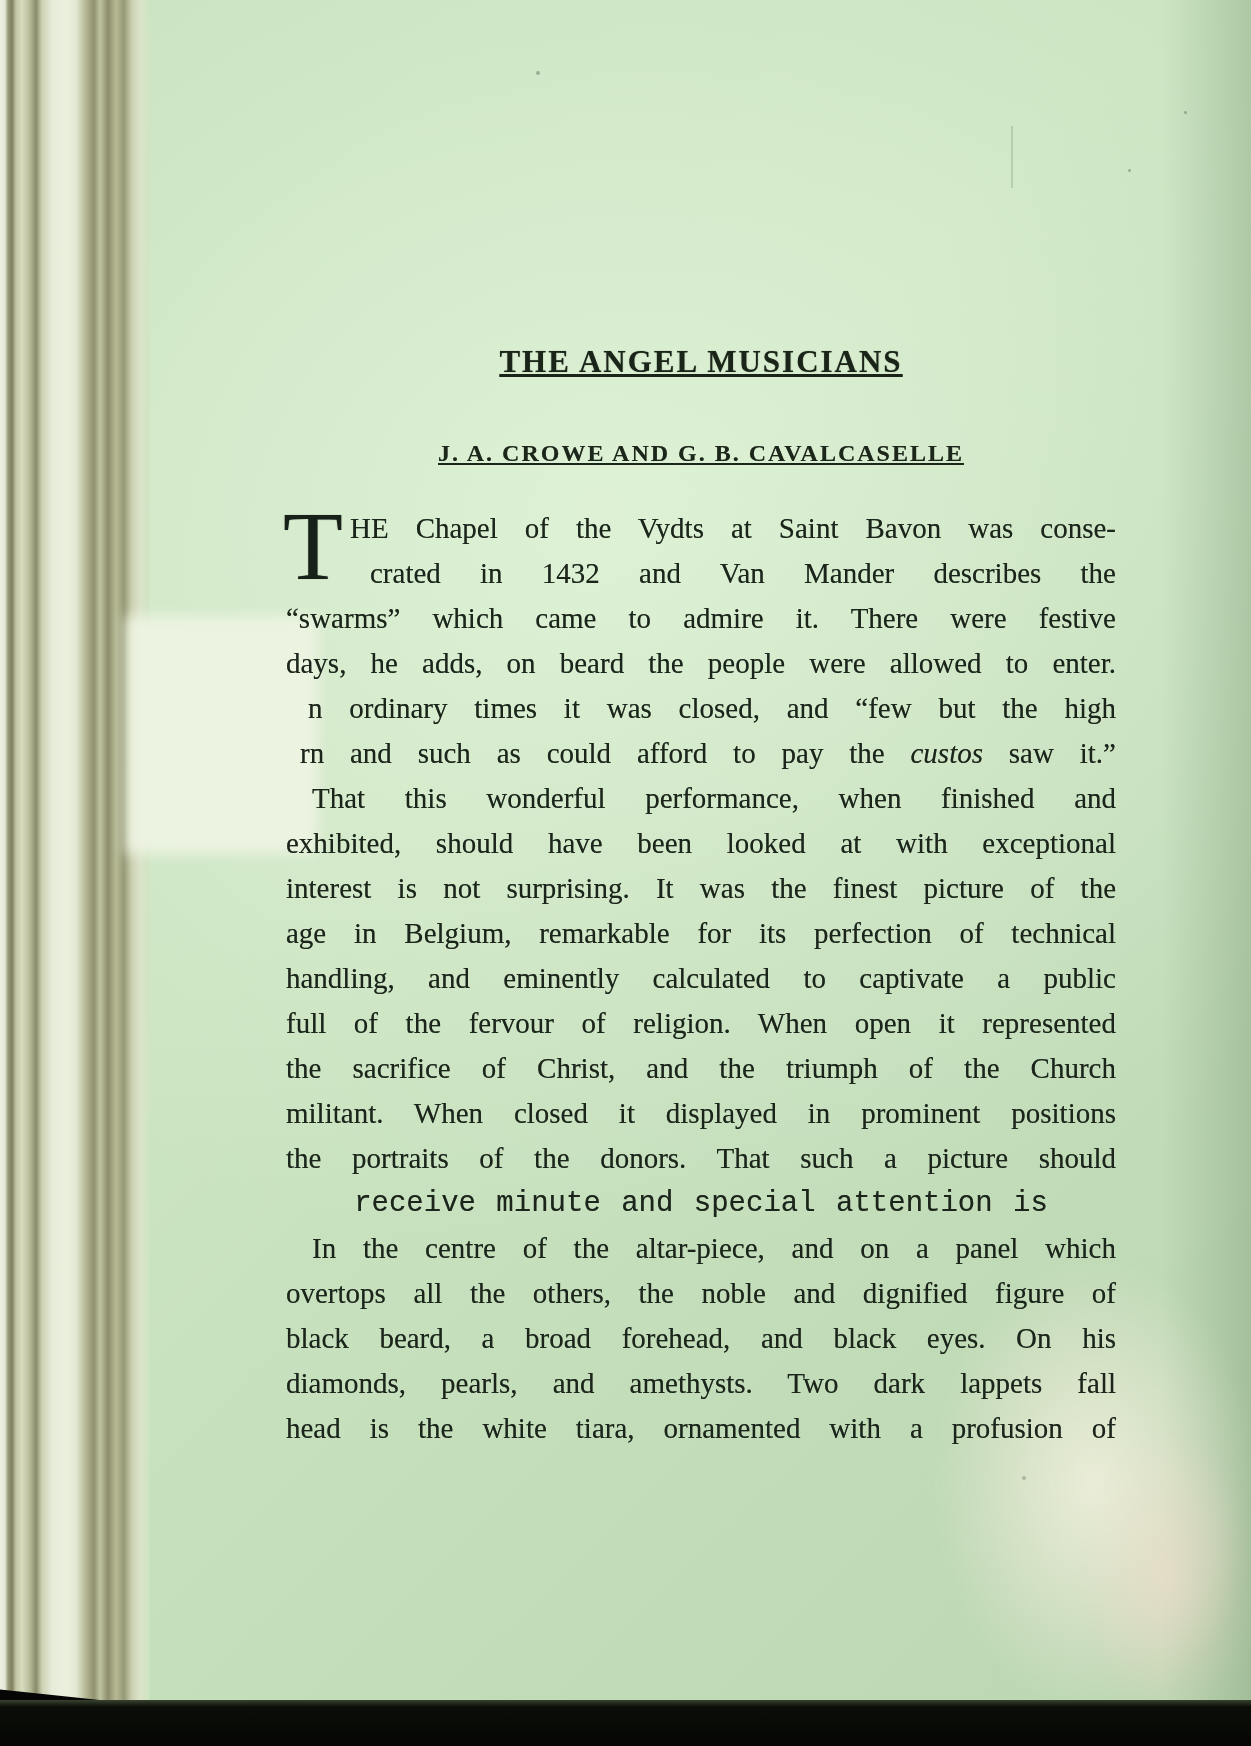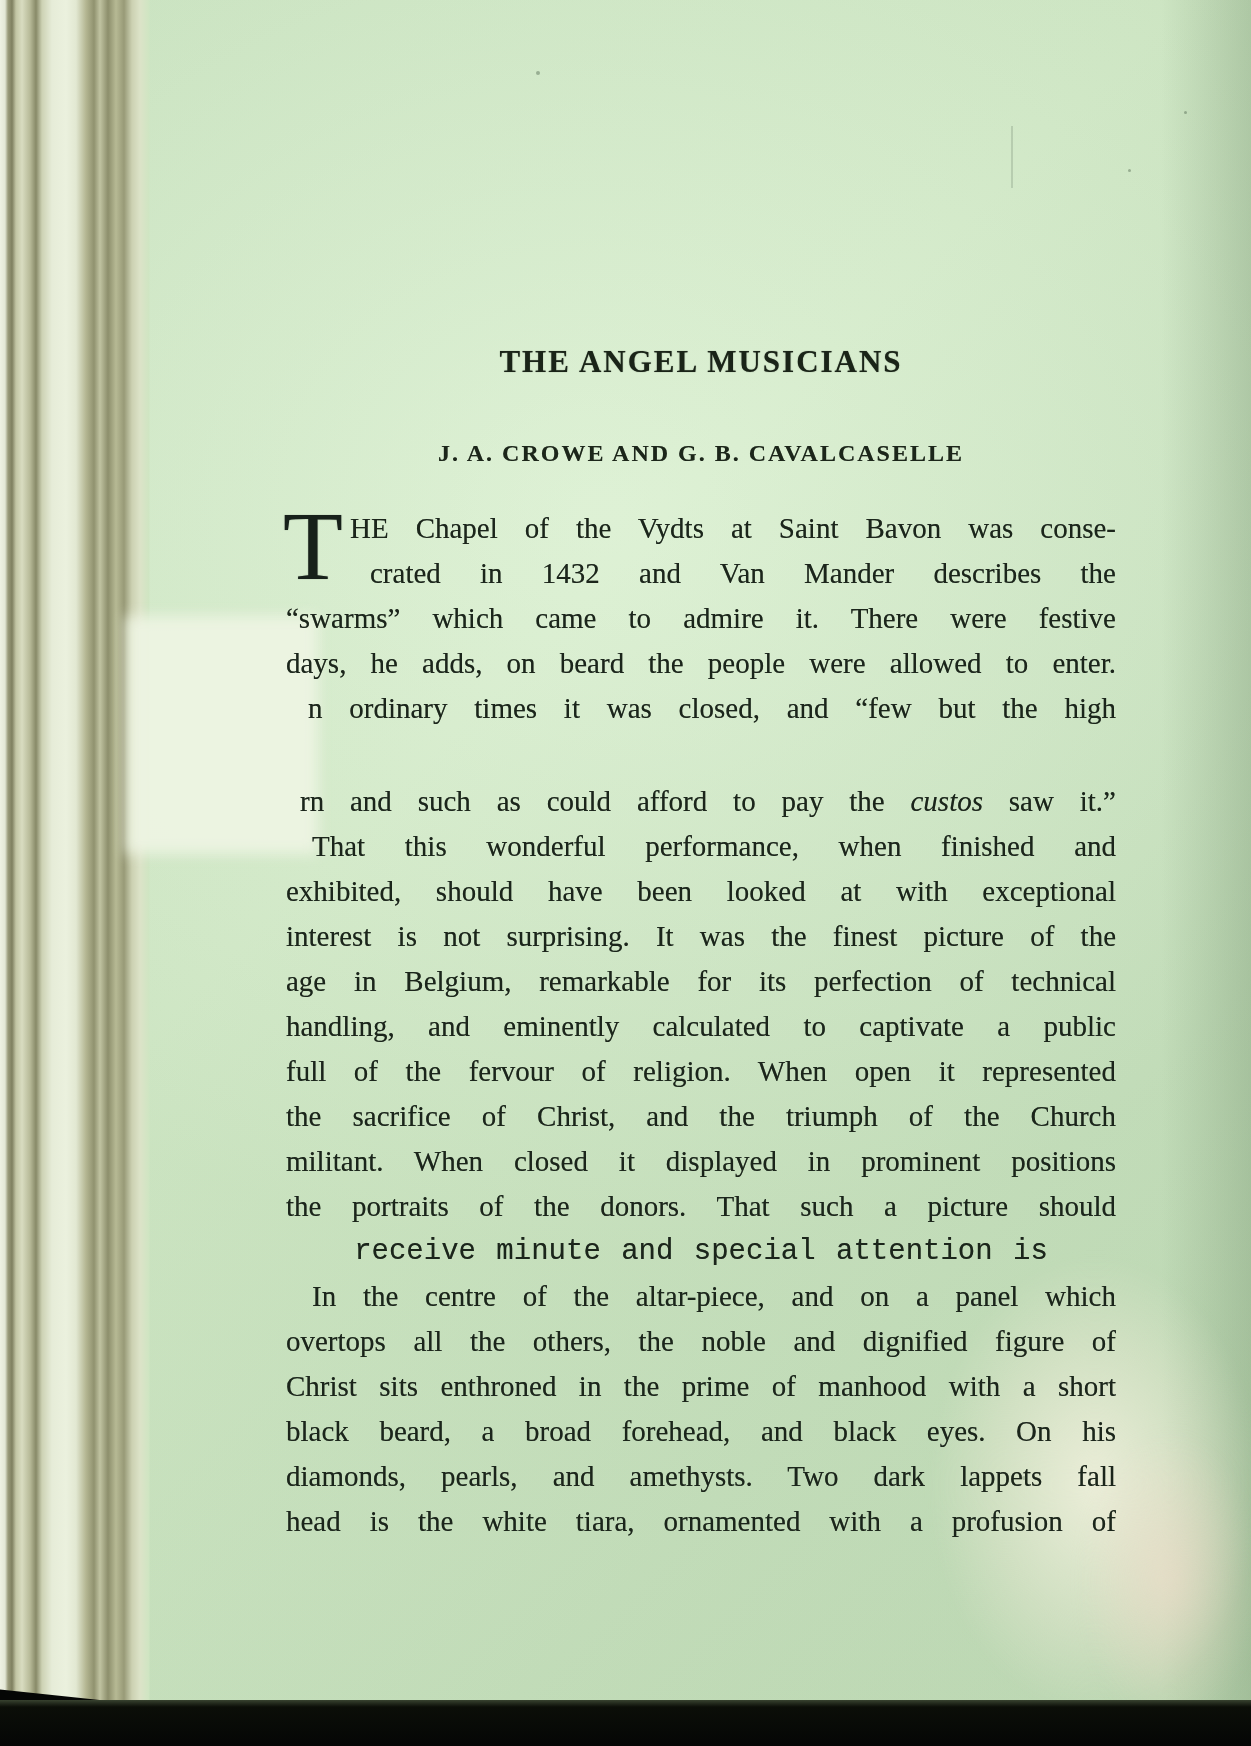--- a/index.html
+++ b/index.html
@@ -36,38 +36,38 @@
       filter:blur(6px);}
   .blob-pink{position:absolute;left:1080px;top:1430px;width:180px;height:300px;
       background:radial-gradient(closest-side, rgba(246,219,203,0.55), rgba(246,219,203,0));
       filter:blur(8px);}
   
   .bottom-black{position:absolute;left:0;top:1700px;width:1251px;height:46px;
       background:linear-gradient(to bottom,#38422f 0px,#0b0e08 7px,#050605 100%);}
   .corner-wedge{position:absolute;left:-24px;top:1687px;width:320px;height:90px;background:#050605;
       transform:rotate(6deg);transform-origin:0 0;}
   
-  .heading{position:absolute;left:286px;width:830px;text-align:center;color:#16211700;}
+  .heading{position:absolute;left:286px;width:830px;text-align:center;color:#16211700;text-decoration:underline;}
   .title{top:344px;font-size:31px;font-weight:700;letter-spacing:2px;color:#1a2418;
          text-shadow:0 0 1px rgba(26,36,24,0.55);}
   .subtitle{top:379px;font-size:27px;font-style:italic;color:#1e291c;text-shadow:0 0 0.5px rgba(30,41,28,0.5);}
   .byline{top:440px;font-size:24px;font-weight:700;letter-spacing:2px;color:#1c261a;
           text-shadow:0 0 0.5px rgba(28,38,26,0.5);}
   
   .body-col{position:absolute;left:286px;top:506px;width:830px;color:#1b251b;
             font-size:29px;line-height:45px;word-spacing:3px;
             text-shadow:0 0 0.6px rgba(24,34,24,0.55);}
   .ln{height:45px;overflow:hidden;text-align:justify;}
   .ln::after{content:"";display:inline-block;width:100%;height:0;}
   .ln.endp{text-align:center;font-family:Liberation Mono, monospace;}
   .ln.endp::after{content:none;}
   .pl-dc1{padding-left:64px;}
   .pl-dc2{padding-left:84px;}
   .cut1{padding-left:22px;}
-  .cut2{padding-left:14px;margin-top:48px;}
+  .cut2{padding-left:14px;}
   .indent{padding-left:26px;}
   .em{font-style:italic;}
   .dropcap{position:absolute;left:283px;top:497px;font-size:98px;line-height:1;color:#17211a;
            text-shadow:0 0 1px rgba(23,33,26,0.5);}
   
   .speck{position:absolute;border-radius:50%;background:rgba(60,82,60,0.38);}
   .s1{left:536px;top:71px;width:4px;height:4px;}
   .s2{left:1128px;top:169px;width:3px;height:3px;}
   .s3{left:1184px;top:111px;width:3px;height:3px;}
   .s4{left:1022px;top:1476px;width:4px;height:4px;background:rgba(60,82,60,0.30);}
@@ -101,21 +101,20 @@
     <div class="ln">interest is not surprising.  It was the finest picture of the</div>
     <div class="ln">age in Belgium, remarkable for its perfection of technical</div>
     <div class="ln">handling, and eminently calculated to captivate a public</div>
     <div class="ln">full of the fervour of religion.  When open it represented</div>
     <div class="ln">the sacrifice of Christ, and the triumph of the Church</div>
     <div class="ln">militant.  When closed it displayed in prominent positions</div>
     <div class="ln">the portraits of the donors.  That such a picture should</div>
     <div class="ln endp">receive minute and special attention is evident.</div>
     <div class="ln indent">In the centre of the altar-piece, and on a panel which</div>
     <div class="ln">overtops all the others, the noble and dignified figure of</div>
-    <div class="ln">Christ sits enthroned in the prime of manhood with a short</div>
     <div class="ln">black beard, a broad forehead, and black eyes.  On his</div>
     <div class="ln">diamonds, pearls, and amethysts.  Two dark lappets fall</div>
     <div class="ln">head is the white tiara, ornamented with a profusion of</div>
   </div>
 
   <div class="speck s1"></div>
   <div class="speck s2"></div>
   <div class="speck s3"></div>
   <div class="speck s4"></div>
   <div class="scratch"></div>

